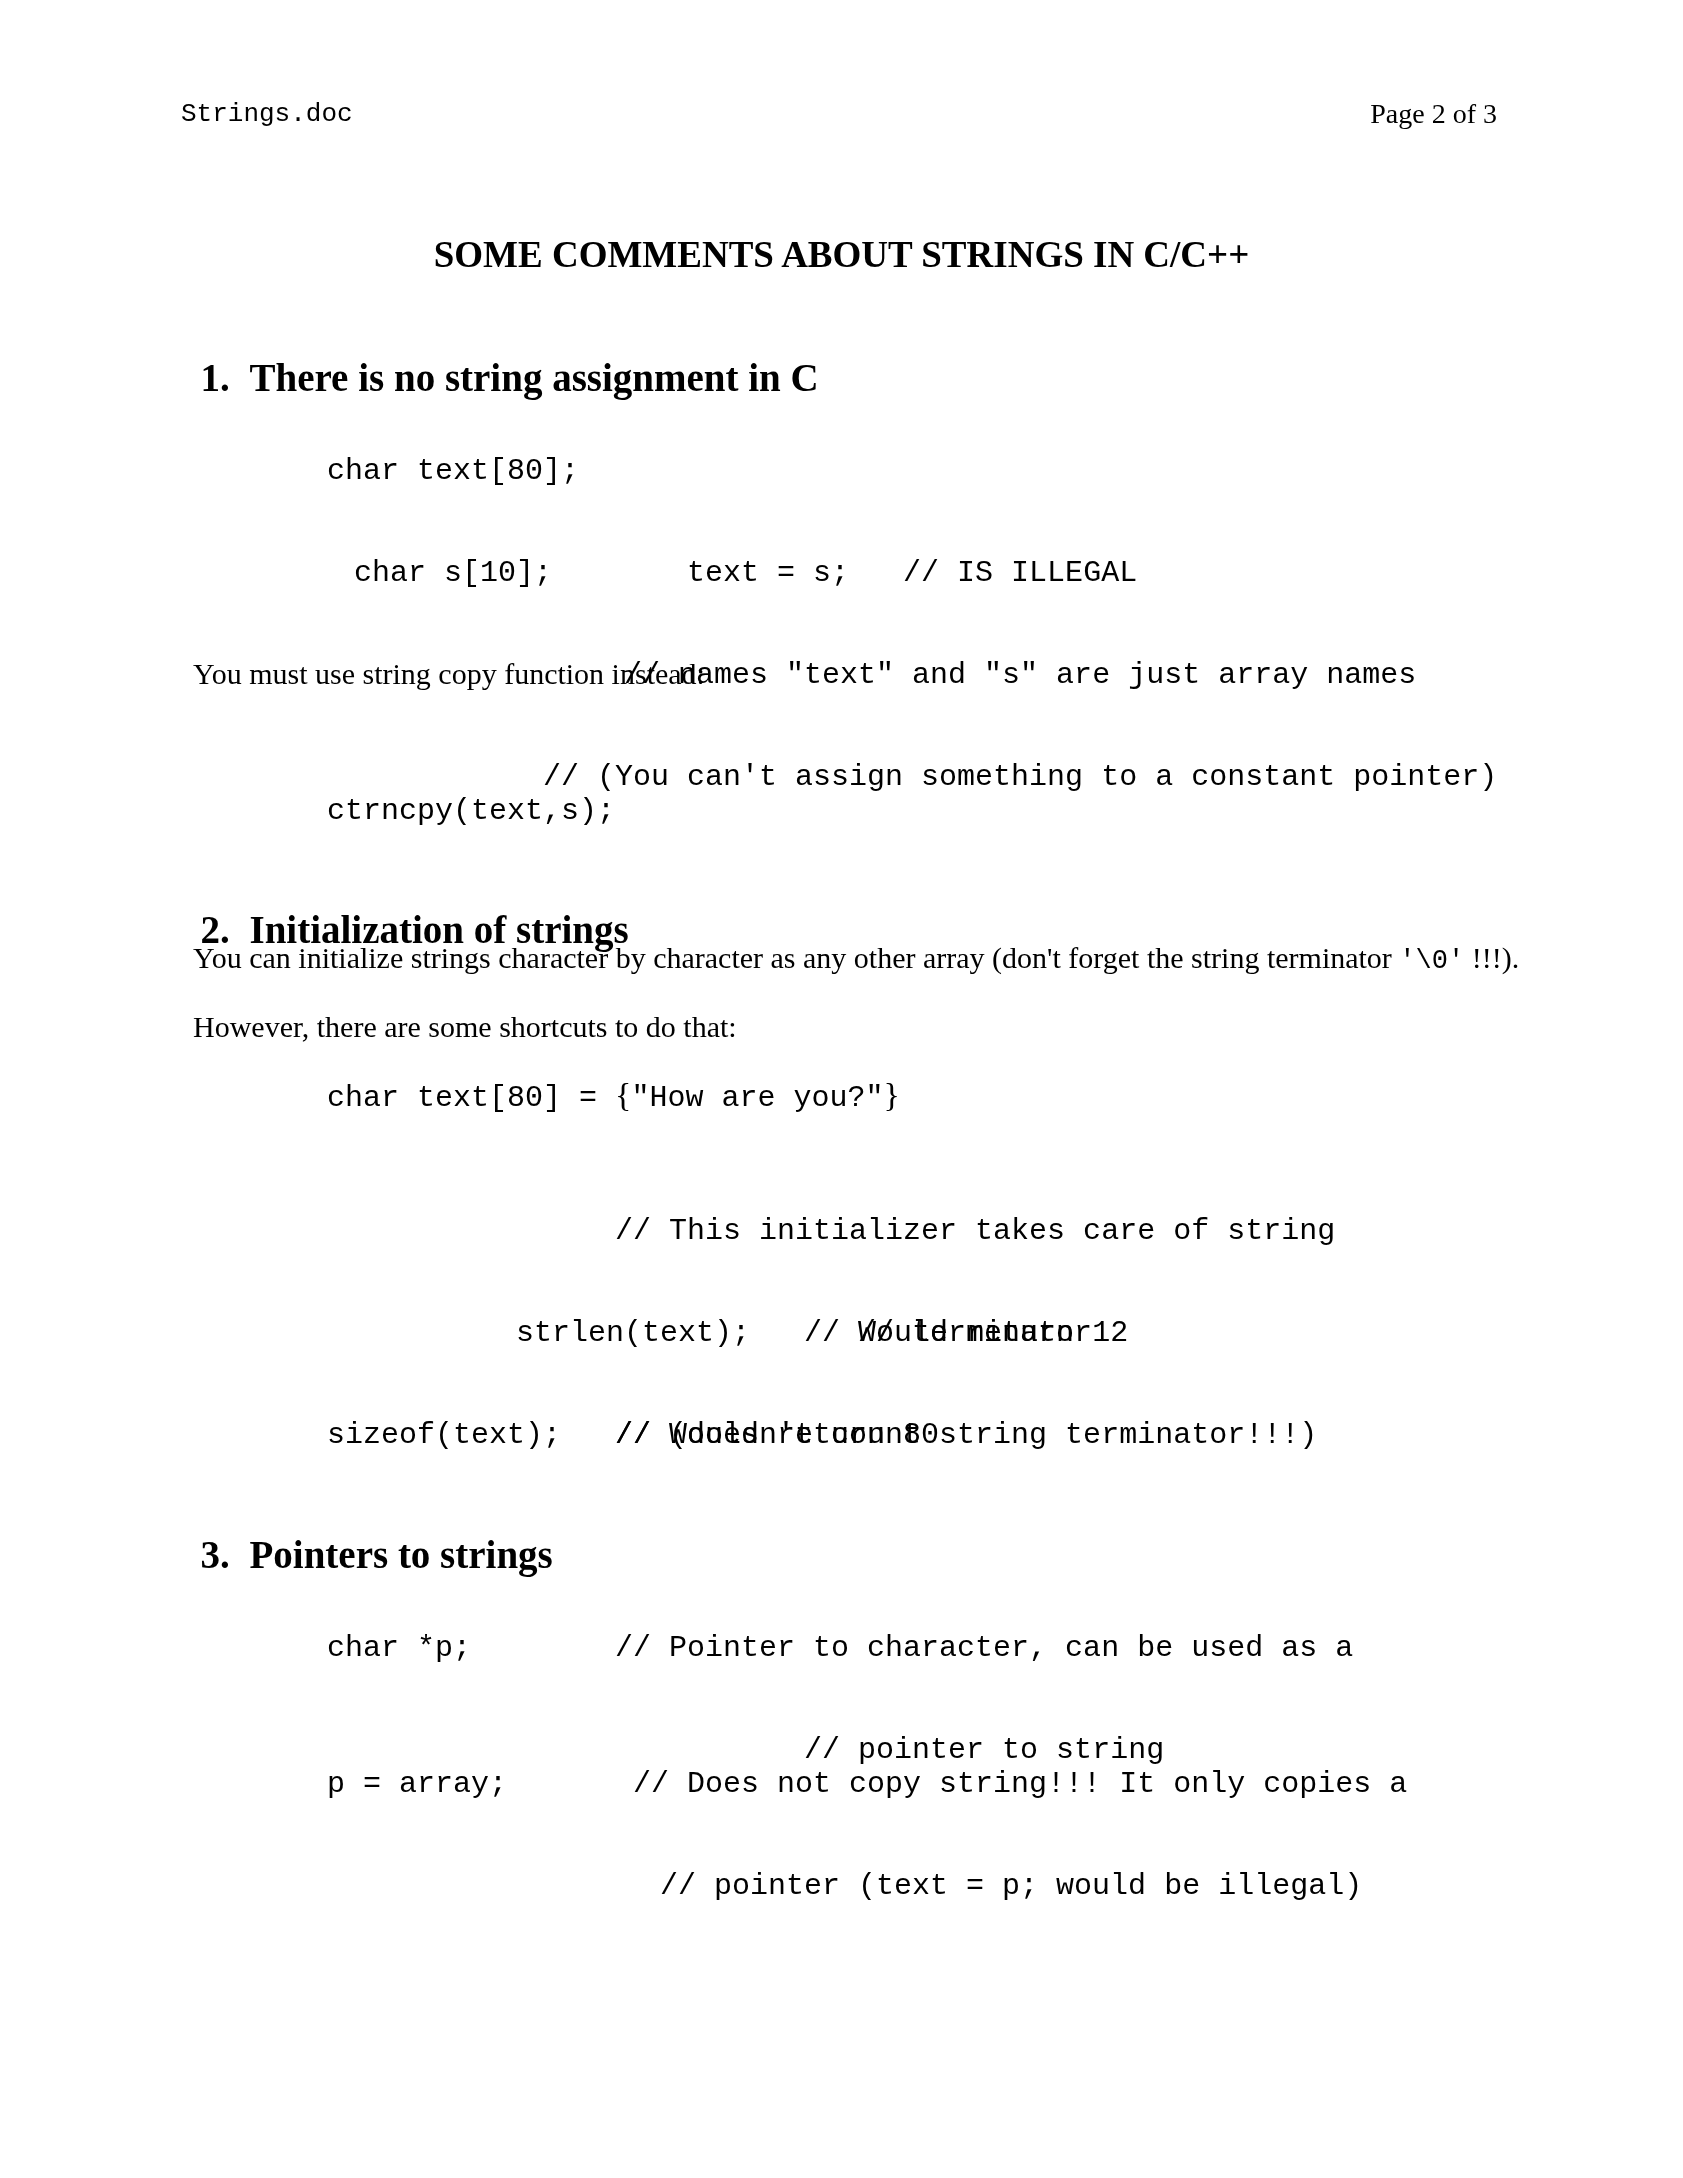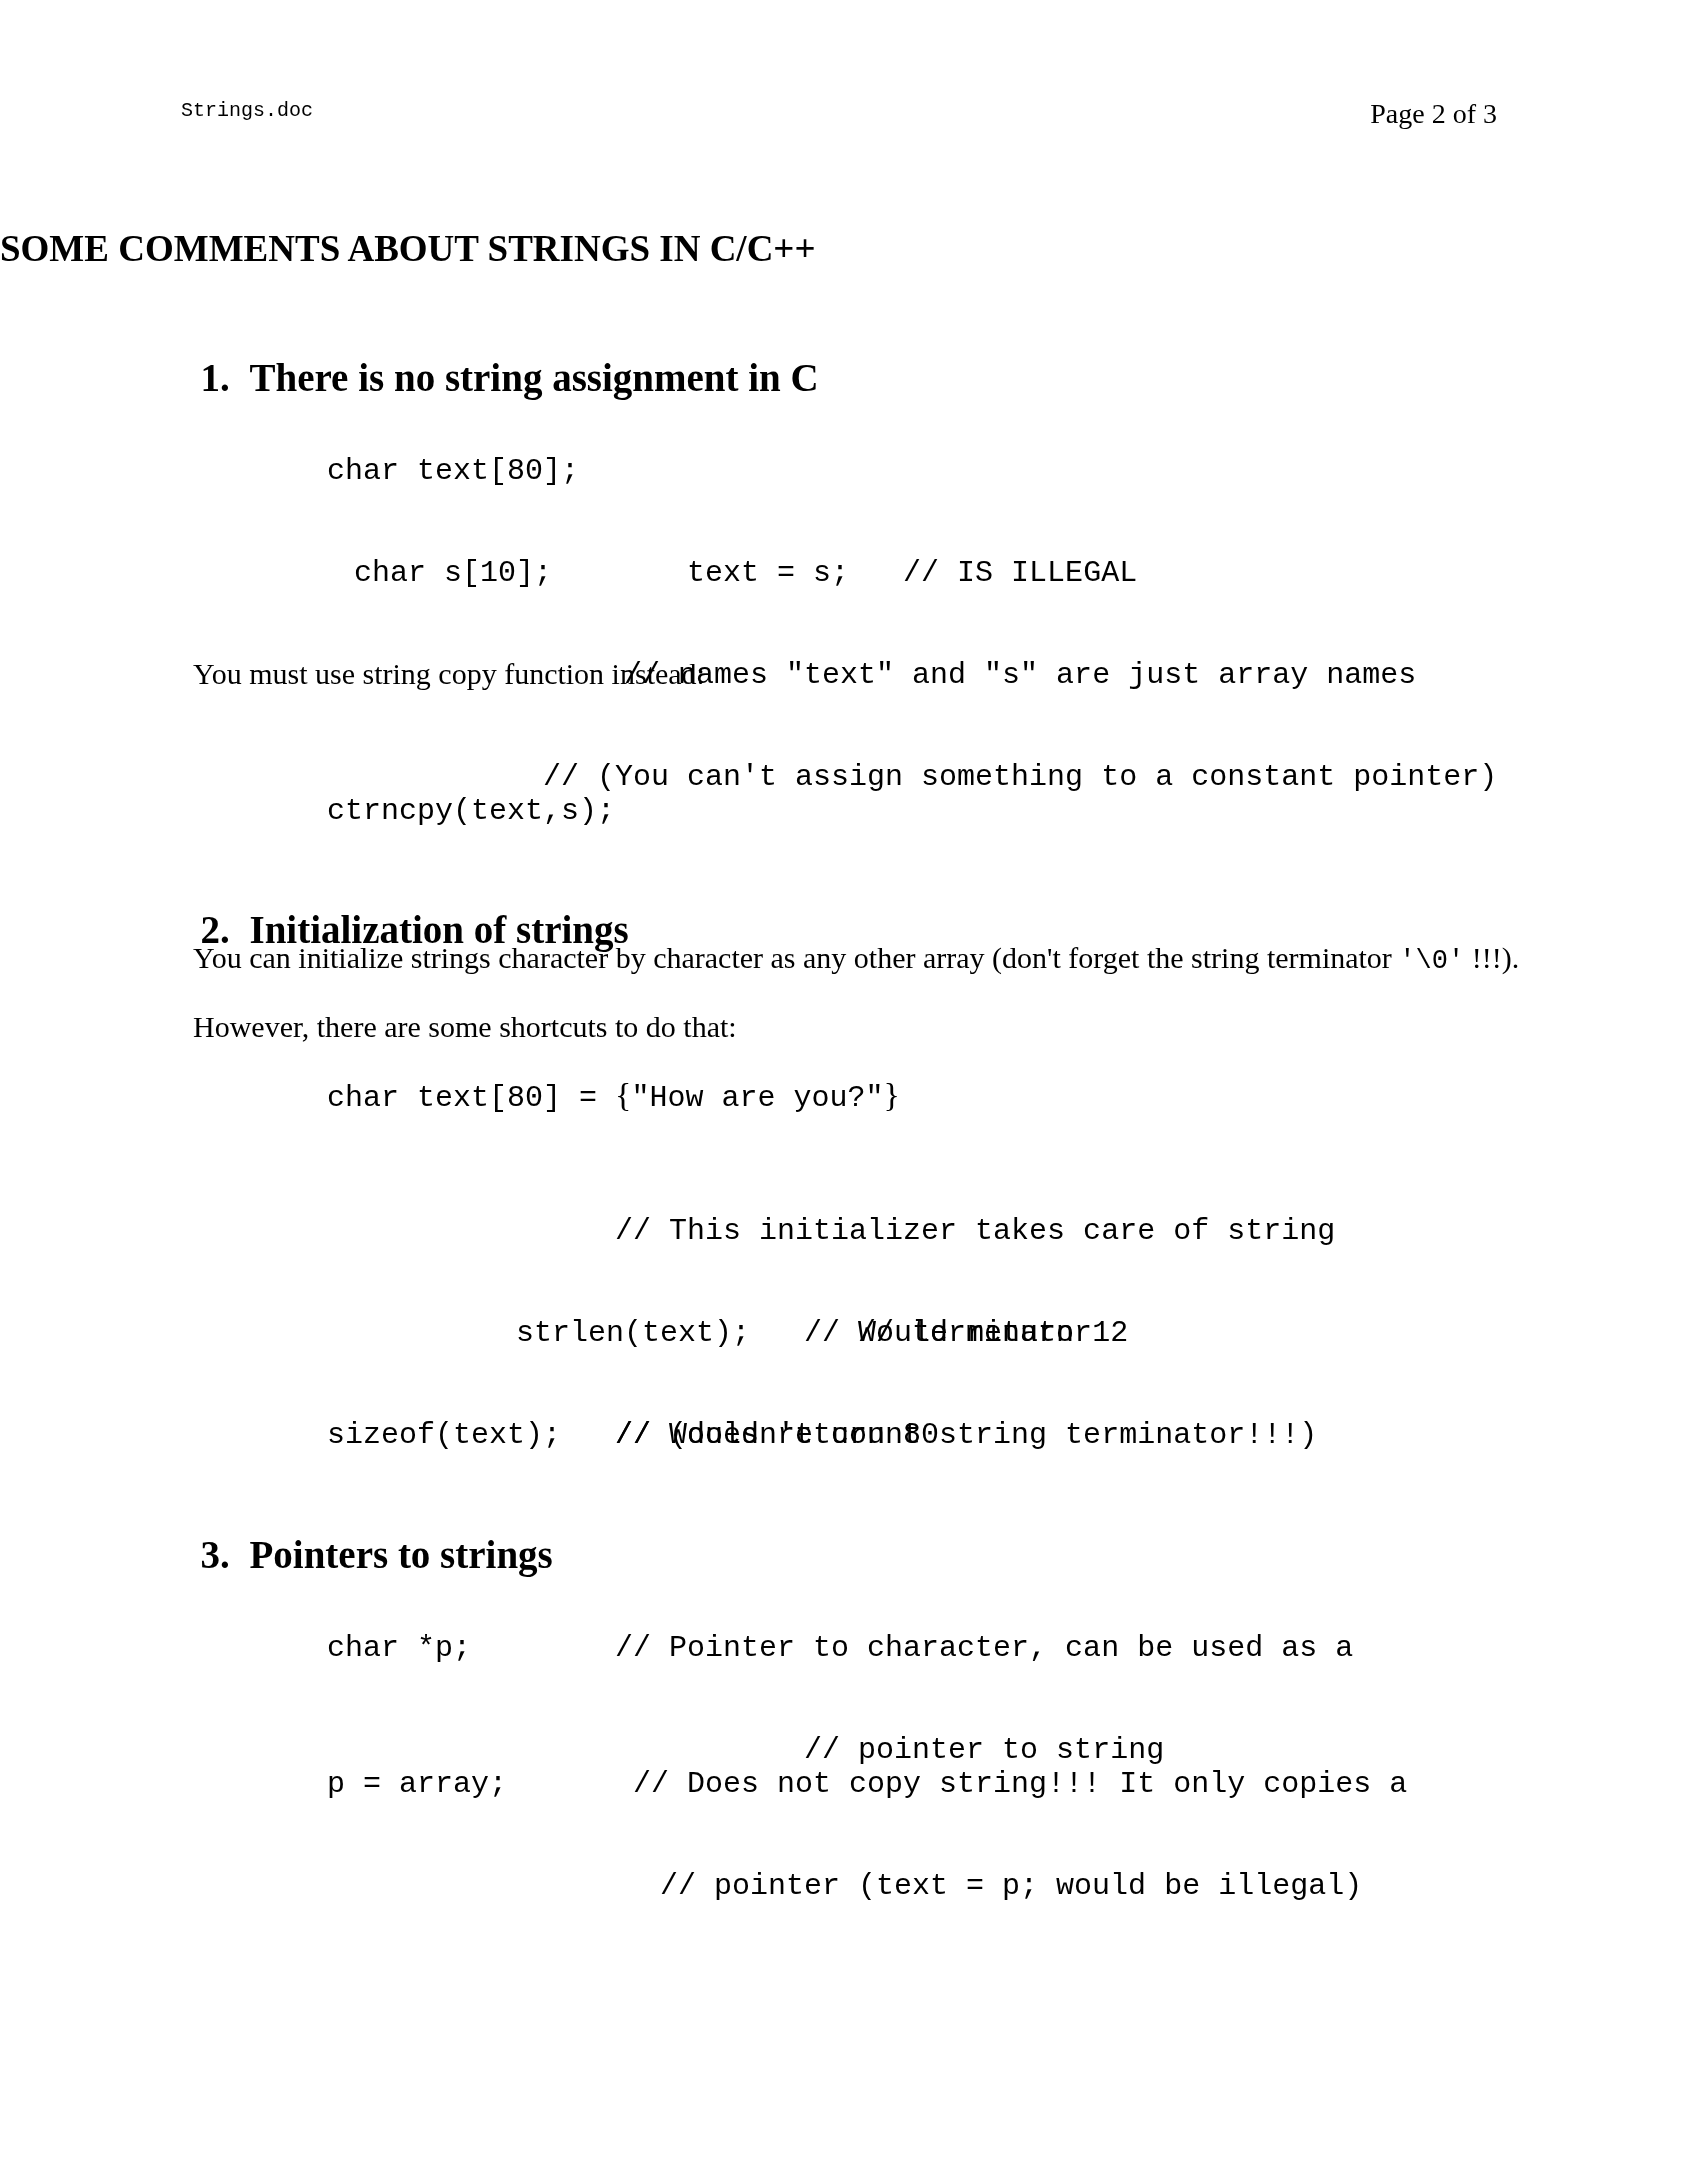--- a/index.html
+++ b/index.html
@@ -10,24 +10,24 @@
     body {
       width: 1683px;
       height: 2178px;
       position: relative;
       overflow: hidden;
       color: #000000;
     }
     .abs { position: absolute; white-space: pre; }
     .mono { font-family: "Liberation Mono", "DejaVu Sans Mono", monospace; }
     .serif { font-family: "Liberation Serif", "DejaVu Serif", serif; }
-    .header-file { font-size: 20px; left: 181px; top: 99px; }
+    .header-file { font-size: 26px; left: 181px; top: 99px; }
     .header-page { font-size: 28px; right: 186px; top: 98px; }
     .doc-title {
-      font-size: 37px; font-weight: bold; left: 0; width: 1683px; text-align: left; top: 227px;
+      font-size: 37px; font-weight: bold; left: 0; width: 1683px; text-align: center; top: 233px;
     }
     .section-heading { font-size: 39px; font-weight: bold; left: 181px; }
     .section-heading .num { display: inline-block; width: 49px; }
     .para { font-size: 30px; left: 193px; }
     .code { font-size: 30px; line-height: 34px; left: 327px; }
     .code-line { display: block; height: 34px; text-align: center; }
     .brace { font-family: "Liberation Serif", "DejaVu Serif", serif; font-size: 34px; }
     .inline-mono { font-family: "Liberation Mono", "DejaVu Sans Mono", monospace; font-size: 27px; }
   </style>
 </head>

